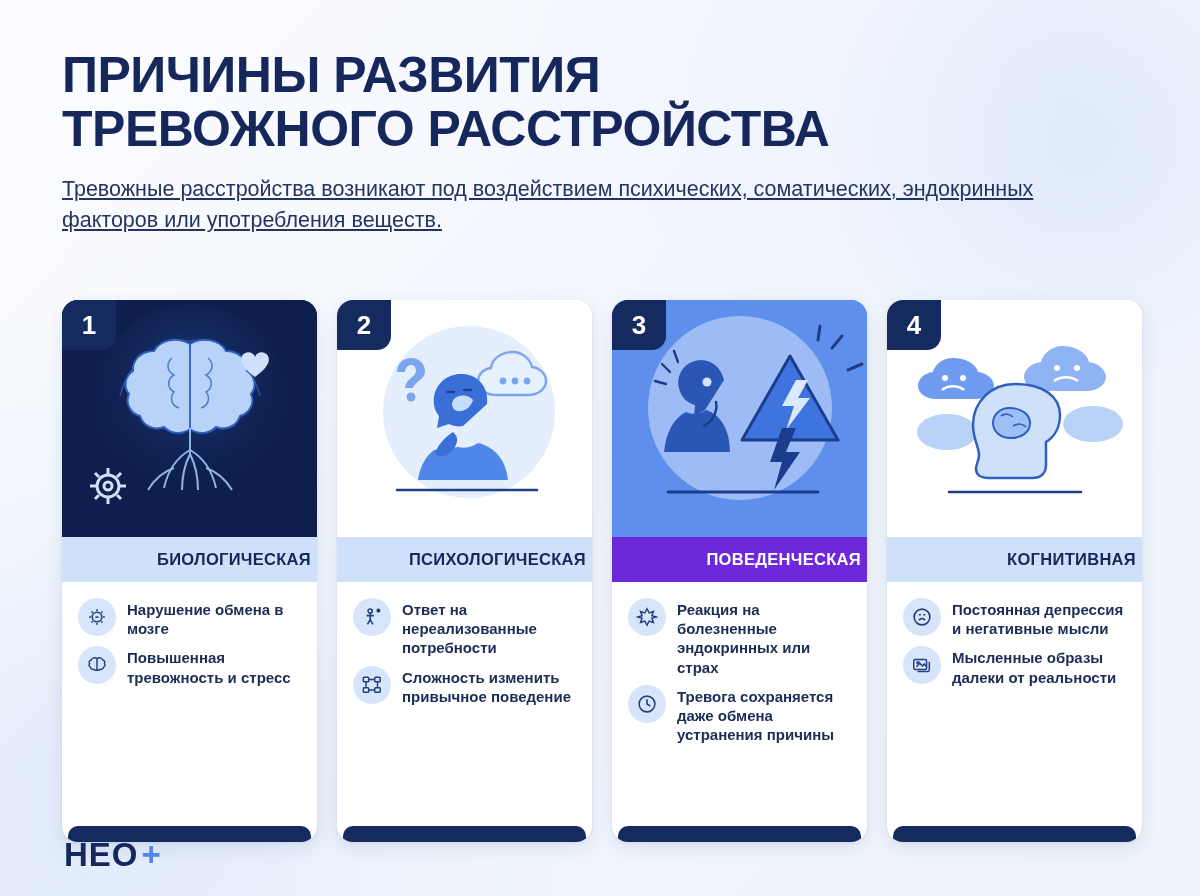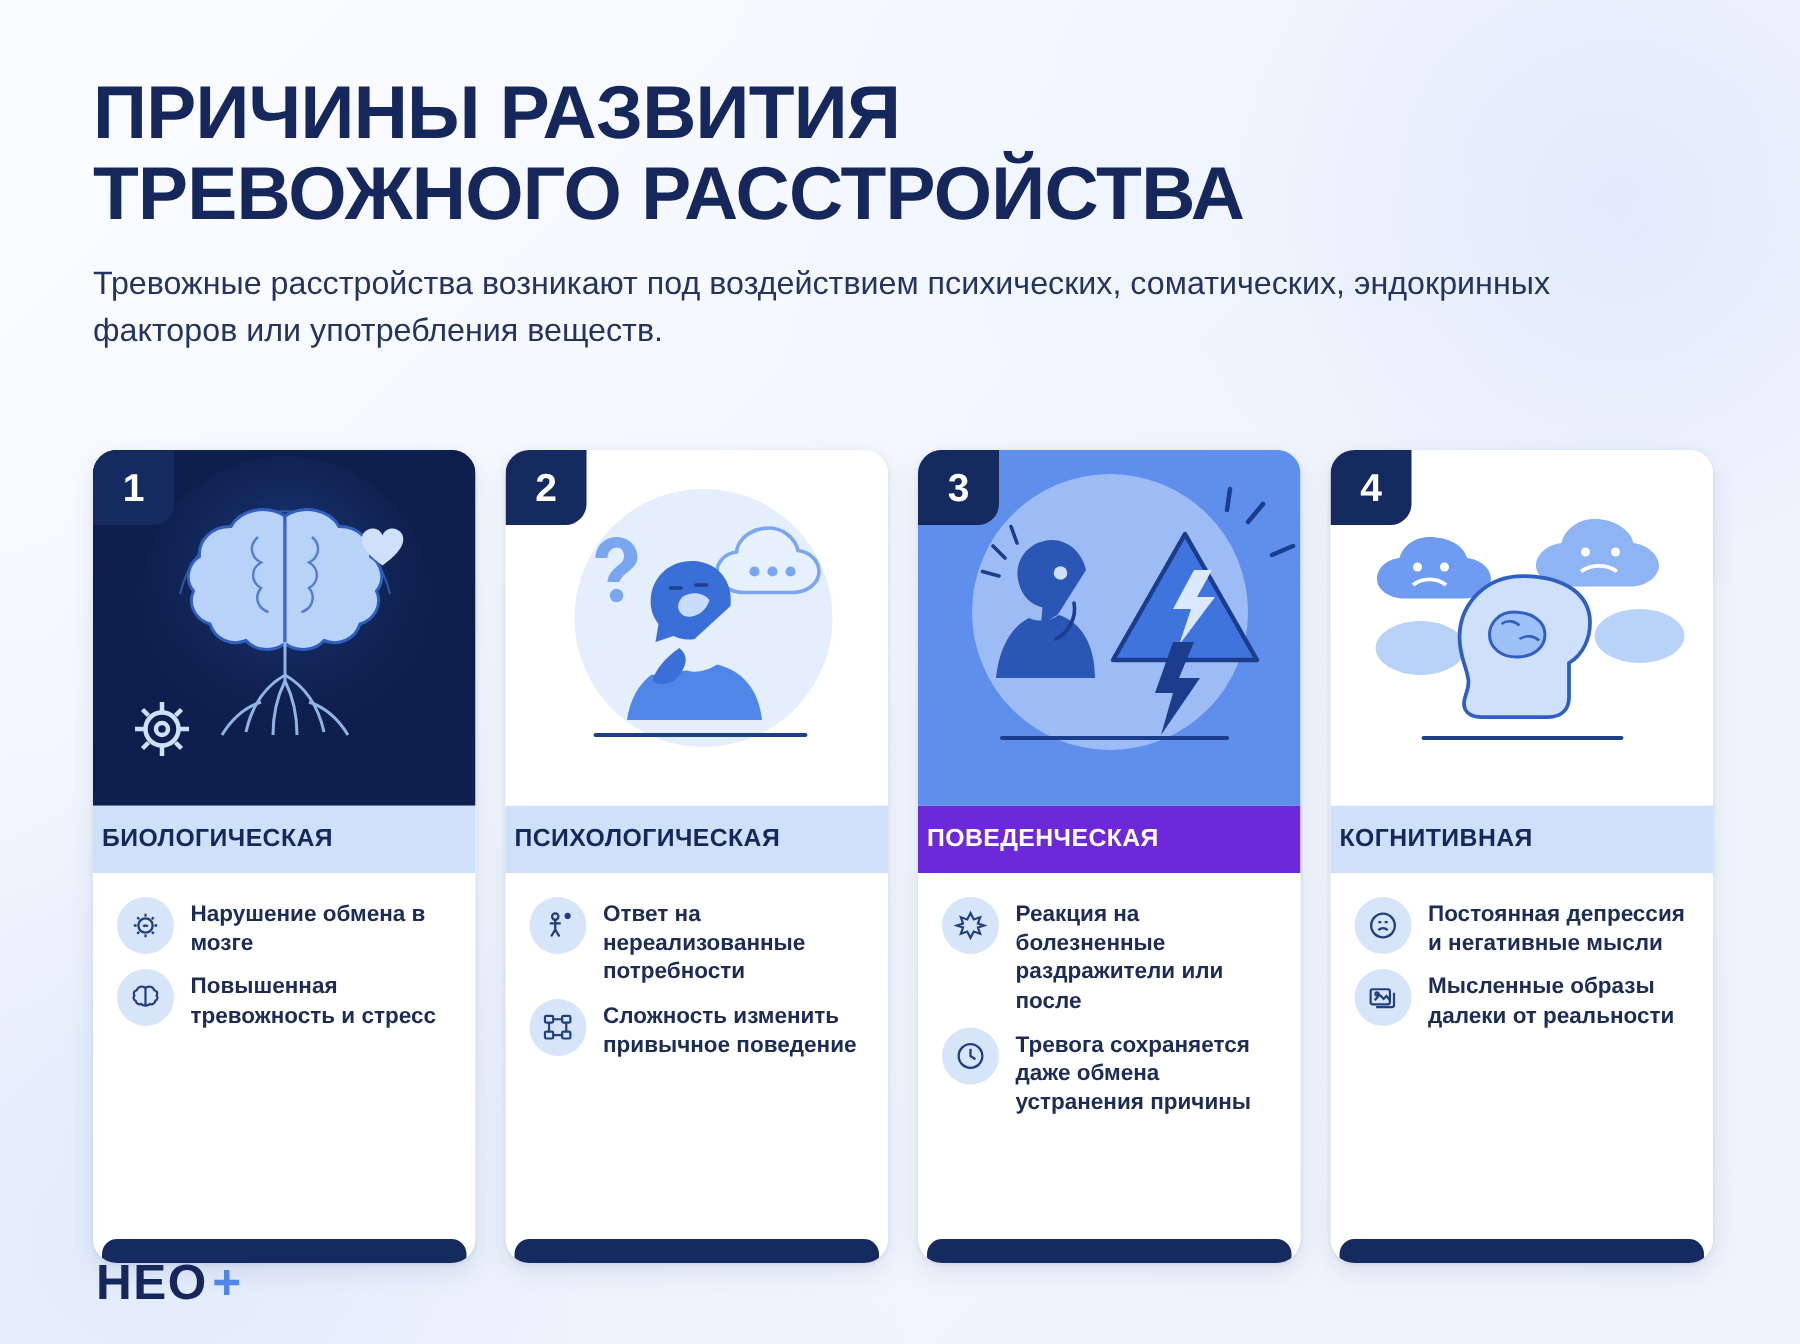--- a/index.html
+++ b/index.html
@@ -50,20 +50,21 @@
     text-transform: uppercase;
   }
   h1.title .l2 { display: block; }
   p.subtitle {
     margin-top: 18px;
     font-size: 21.5px;
     line-height: 1.45;
     color: #24345f;
     font-weight: 500;
     max-width: 980px;
+    text-decoration: underline;
   }
 
   .cards {
     position: absolute;
     left: 62px; top: 300px;
     width: 1080px;
     display: flex;
     gap: 20px;
   }
   .card {
@@ -102,21 +103,21 @@
   .illus.light { background: #ffffff; }
   .illus.blue { background: linear-gradient(160deg, #6f9cf0 0%, #5b8ae9 100%); }
 
   .cat-band {
     background: #cfe0fb;
     color: #15285a;
     font-weight: 800;
     font-size: 16.5px;
     letter-spacing: .3px;
     text-transform: uppercase;
-    text-align: left;
+    text-align: right;
     padding: 13px 6px;
   }
   .cat-band.b-blue { background: #6d28d9; color: #ffffff; }
 
   .points {
     padding: 16px 16px 8px 16px;
     display: flex;
     flex-direction: column;
     gap: 8px;
     flex: 1;
@@ -357,21 +358,21 @@
         </svg>
       </div>
       <div class="cat-band b-blue">ПОВЕДЕНЧЕСКАЯ</div>
       <div class="points">
         <div class="point">
           <span class="pt-icon">
             <svg width="22" height="22" viewBox="0 0 24 24" fill="none" stroke="#23407e" stroke-width="1.6">
               <path d="M12 3l2.4 4.6L19 6l-1.6 4.6L22 12l-4.6 1.4L19 18l-4.6-1.6L12 21l-2.4-4.6L5 18l1.6-4.6L2 12l4.6-1.4L5 6l4.6 1.6z"></path>
             </svg>
           </span>
-          <span class="pt-text">Реакция на болезненные раздражители или после</span>
+          <span class="pt-text">Реакция на болезненные эндокринных или страх</span>
         </div>
         <div class="point">
           <span class="pt-icon">
             <svg width="22" height="22" viewBox="0 0 24 24" fill="none" stroke="#23407e" stroke-width="1.7">
               <circle cx="12" cy="12" r="8.6"></circle>
               <path d="M12 6.8V12l3.6 2.4"></path>
             </svg>
           </span>
           <span class="pt-text">Тревога сохраняется даже обмена устранения причины</span>
         </div>

